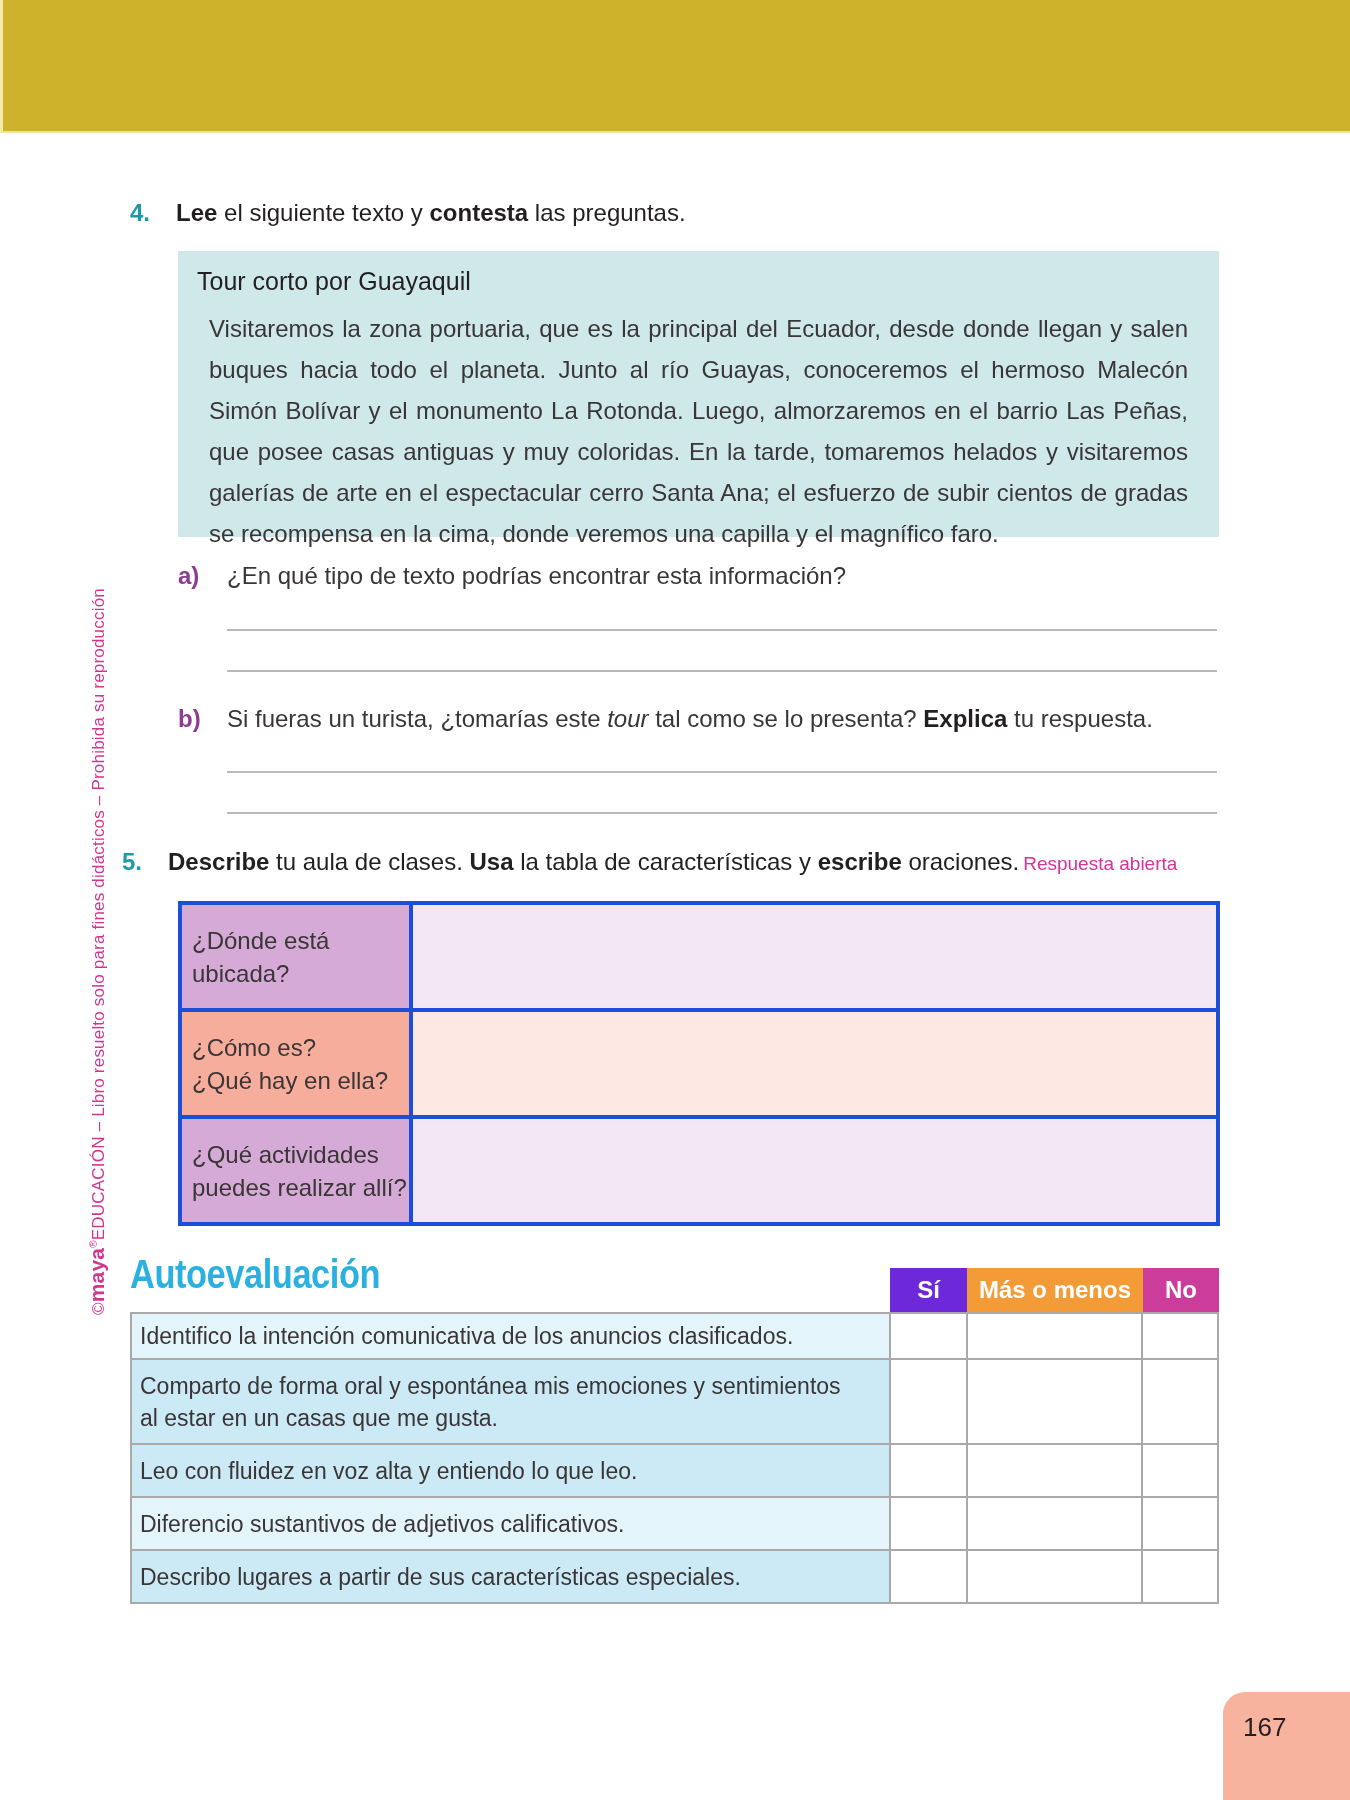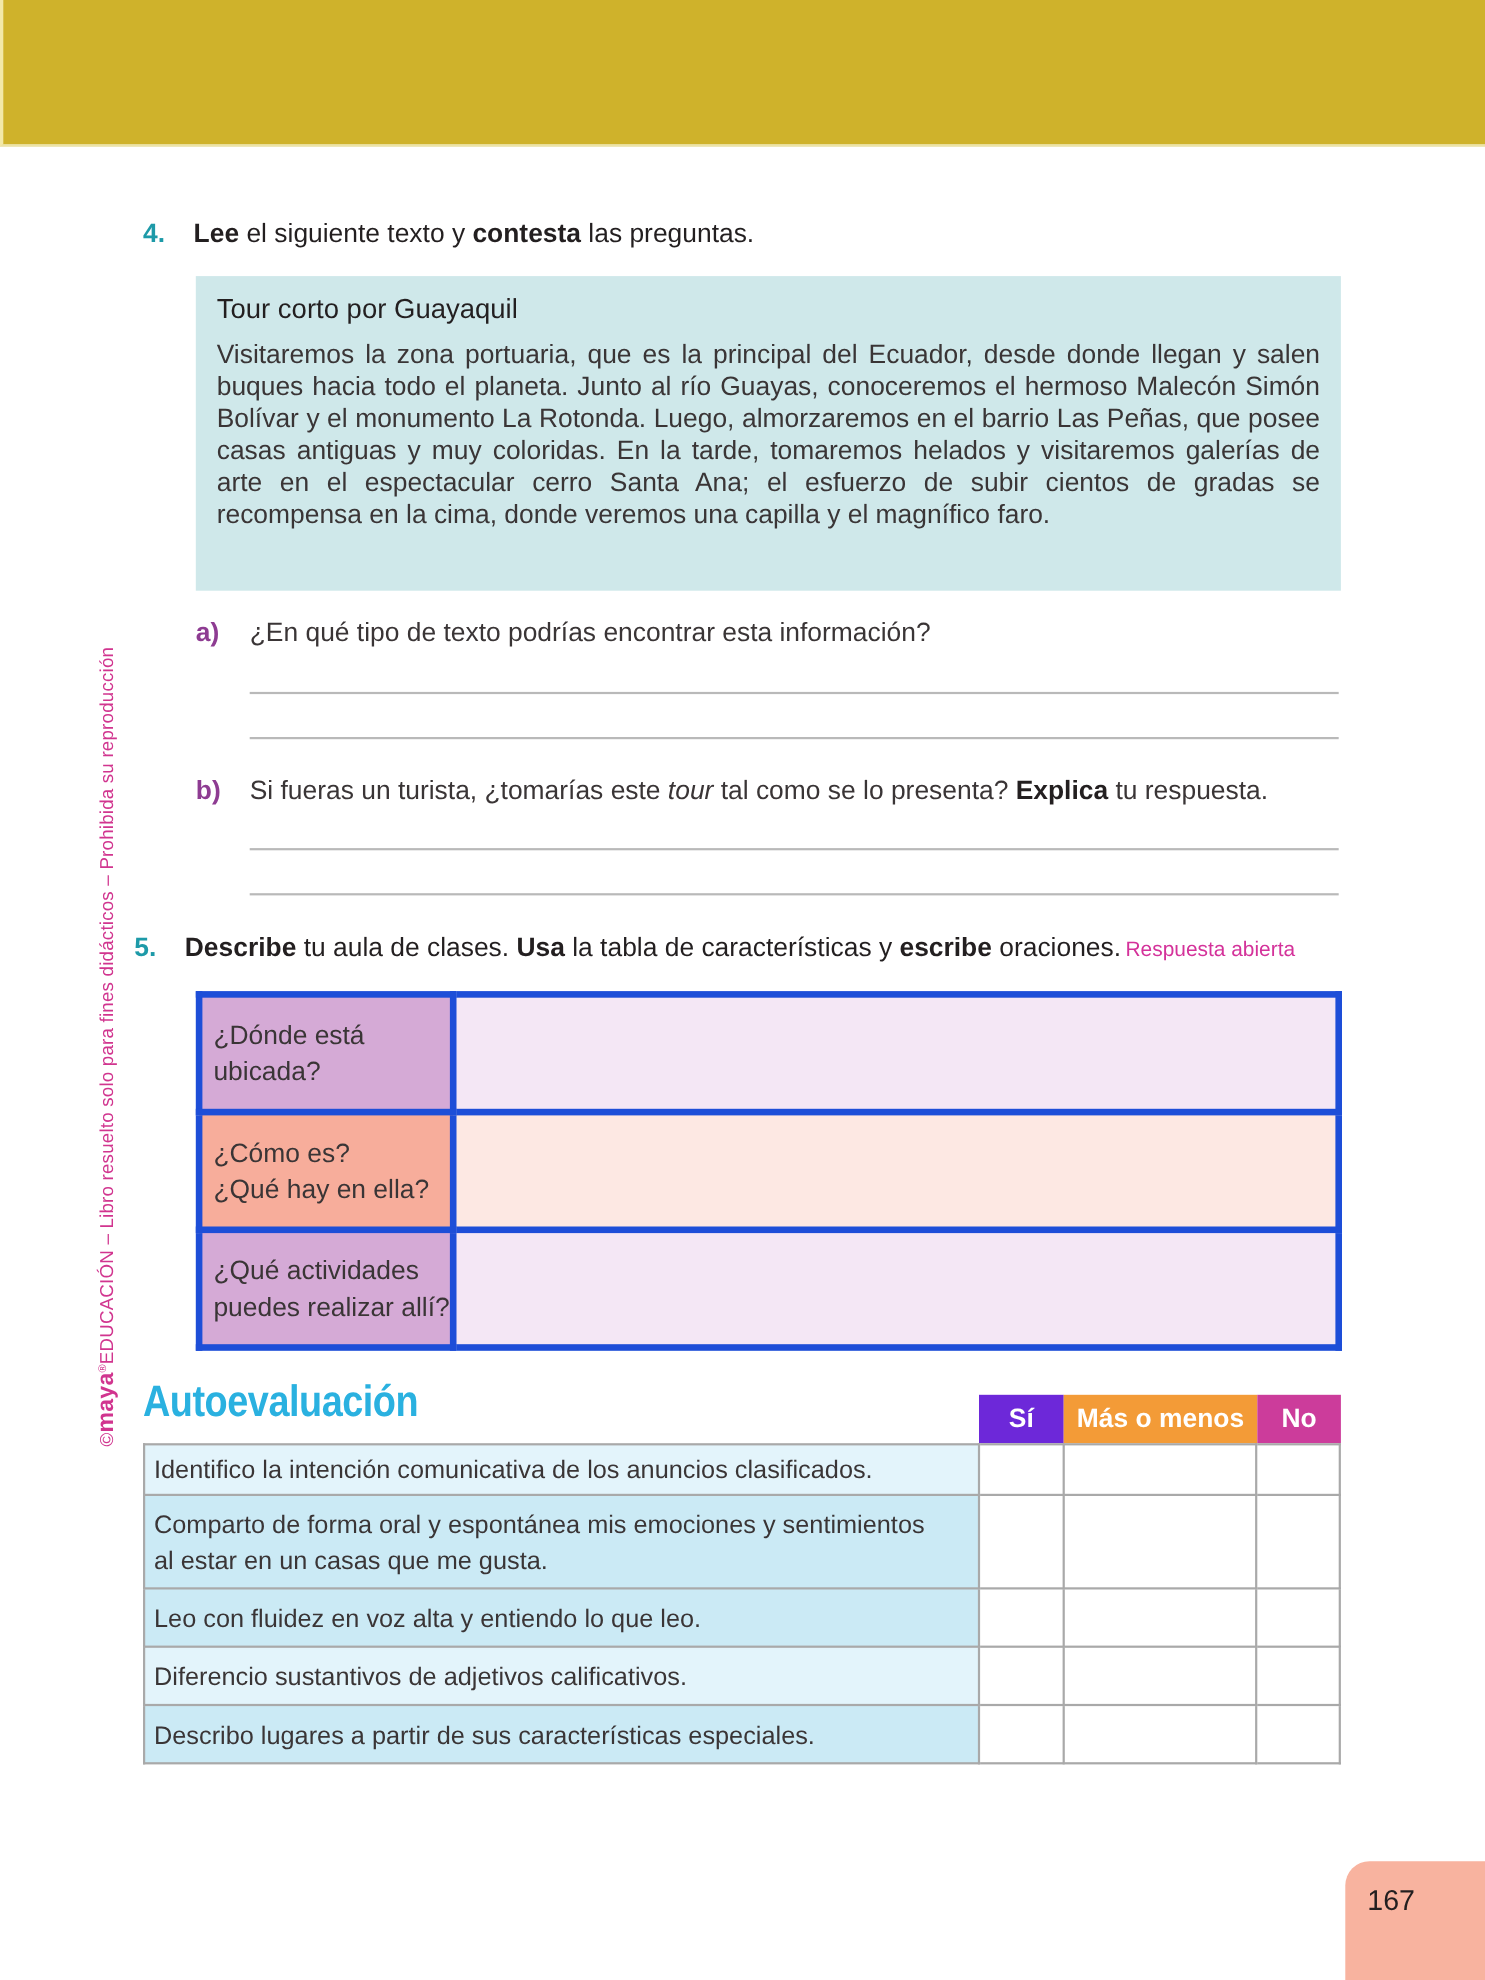--- a/index.html
+++ b/index.html
@@ -27,34 +27,34 @@
 
   .q-line { position: absolute; font-size: 24px; font-weight: normal; color: #231f20; white-space: nowrap; }
   .q-num { color: #1d9aa8; font-weight: bold; display: inline-block; width: 46px; }
   .q-text b { font-weight: bold; }
 
   .reading-box {
     position: absolute; left: 178px; top: 251px; width: 1041px; height: 286px;
     background: #cfe8ea; box-sizing: border-box; padding: 16px 19px 0 19px;
   }
   .reading-title { font-size: 25px; margin: 0 0 12px 0; color: #231f20; }
-  .reading-body { font-size: 24px; line-height: 29px; color: #3a3536; text-align: justify; margin: 0; }
+  .reading-body { font-size: 24px; line-height: 41px; color: #3a3536; text-align: justify; margin: 12px; }
 
   .sub-q { position: absolute; left: 178px; font-size: 24px; color: #3a3536; white-space: nowrap; }
   .sub-letter { color: #8e3c92; font-weight: bold; display: inline-block; width: 49px; }
   .sub-q b { color: #231f20; }
   .answer-line { position: absolute; left: 227px; width: 990px; height: 0; border-top: 2px solid #b9b9b9; }
 
   .respuesta { color: #d4329a; font-size: 19px; margin-left: 4px; }
 
   .desc-table {
     position: absolute; left: 178px; top: 901px; width: 1042px;
     border-collapse: collapse;
   }
-  .desc-table td { border: 6px solid #1d4ed8; height: 107px; padding: 0; box-sizing: border-box; }
+  .desc-table td { border: 4px solid #1d4ed8; height: 107px; padding: 0; box-sizing: border-box; }
   .desc-table td.lbl { width: 231px; font-size: 24px; color: #3a3536; padding-left: 10px; line-height: 33px; vertical-align: middle; }
   .row-purple td.lbl { background: #d5aad6; }
   .row-purple td.fill { background: #f4e7f5; }
   .row-salmon td.lbl { background: #f7ad9b; }
   .row-salmon td.fill { background: #fde8e3; }
 
   .auto-title {
     position: absolute; left: 130px; top: 1252px; font-size: 40px; font-weight: bold;
     color: #2ab1e0; letter-spacing: -0.5px; transform: scaleX(0.86); transform-origin: 0 0;
   }

